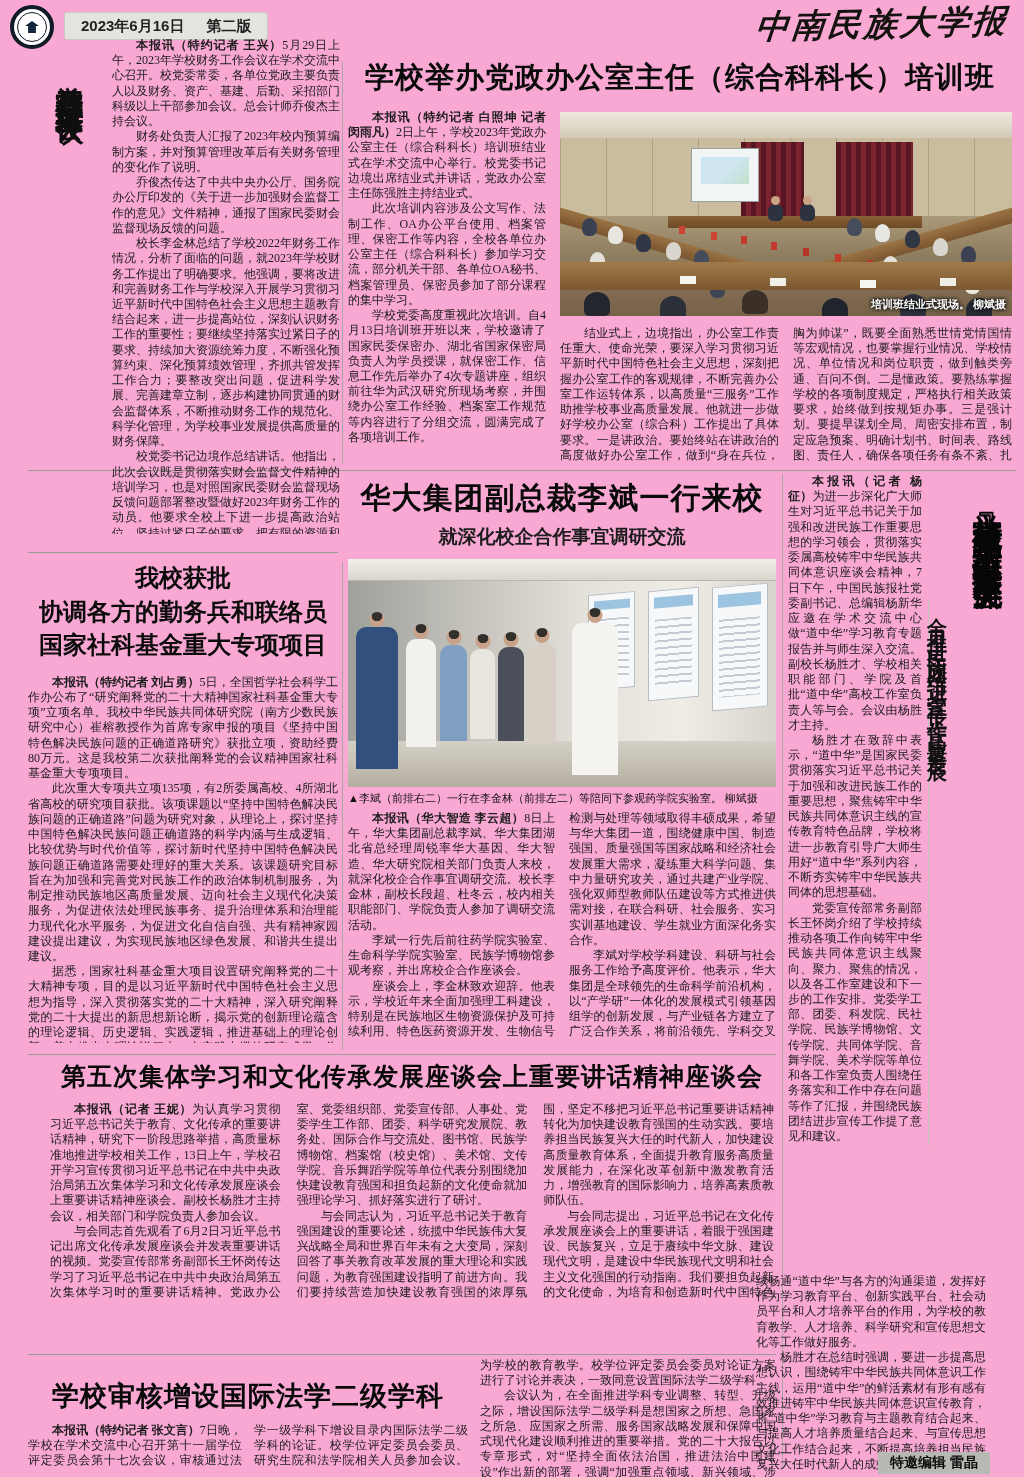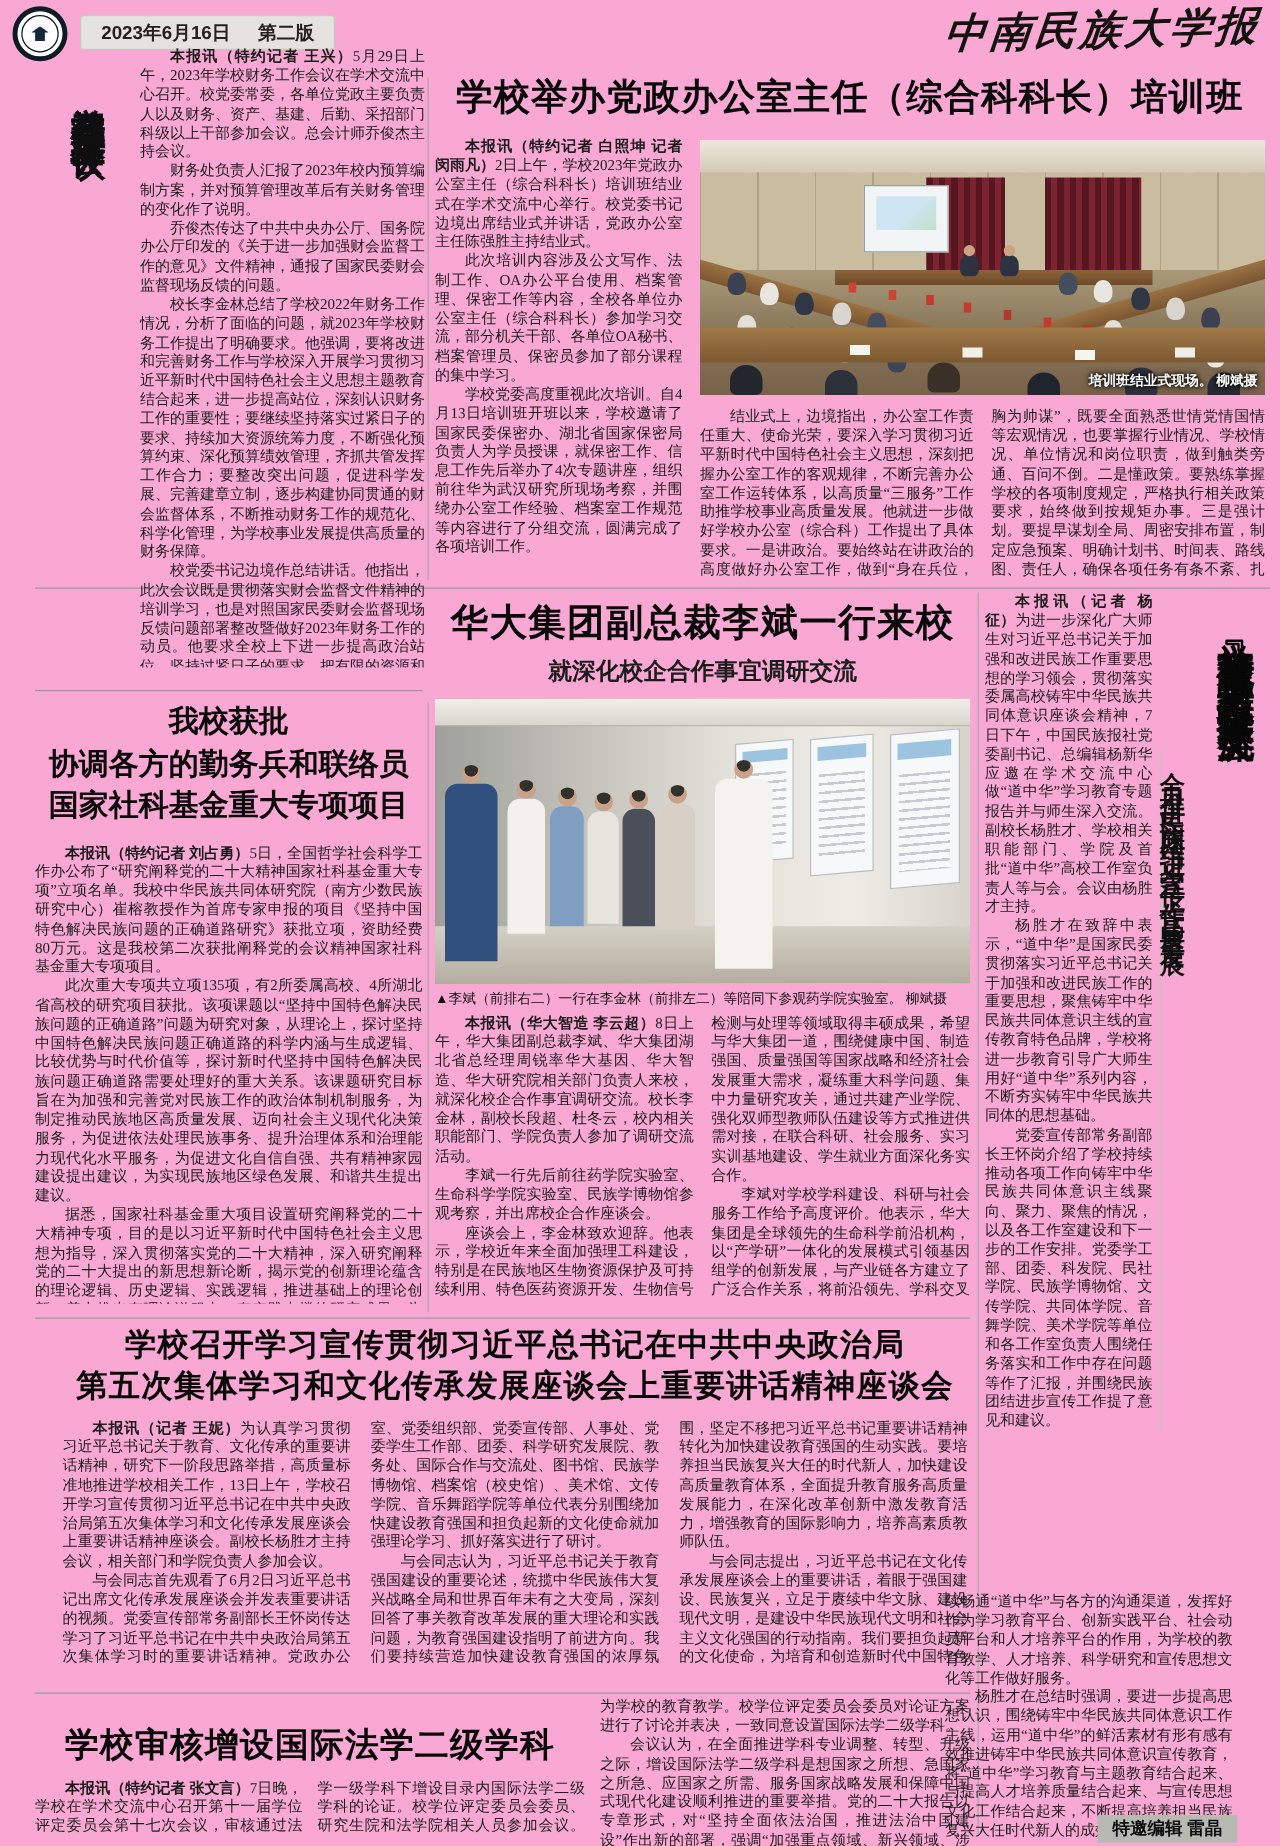--- a/index.html
+++ b/index.html
@@ -251,21 +251,20 @@
       <div class="dzh-head">学校举行『道中华』学习教育专题报告暨座谈交流会</div>
     </div>
   </div>
   <div class="dzh-bottom bt no-first-indent">
       <p class="para">续畅通“道中华”与各方的沟通渠道，发挥好作为学习教育平台、创新实践平台、社会动员平台和人才培养平台的作用，为学校的教育教学、人才培养、科学研究和宣传思想文化等工作做好服务。</p>
       <p class="para">杨胜才在总结时强调，要进一步提高思想认识，围绕铸牢中华民族共同体意识工作主线，运用“道中华”的鲜活素材有形有感有效推进铸牢中华民族共同体意识宣传教育，将“道中华”学习教育与主题教育结合起来、与提高人才培养质量结合起来、与宣传思想文化工作结合起来，不断提高培养担当民族复兴大任时代新人的成效。</p>
     </div>
 
   <div class="sem">
     <div class="sem-head">
-      <div>学校召开学习宣传贯彻习近平总书记在中共中央政治局</div>
       <div>第五次集体学习和文化传承发展座谈会上重要讲话精神座谈会</div>
     </div>
     <div class="sem-body bt">
       <p class="para"><b class="byline">本报讯（记者 王妮）</b><span>为认真学习贯彻习近平总书记关于教育、文化传承的重要讲话精神，研究下一阶段思路举措，高质量标准地推进学校相关工作，13日上午，学校召开学习宣传贯彻习近平总书记在中共中央政治局第五次集体学习和文化传承发展座谈会上重要讲话精神座谈会。副校长杨胜才主持会议，相关部门和学院负责人参加会议。</span></p>
     <p class="para">与会同志首先观看了6月2日习近平总书记出席文化传承发展座谈会并发表重要讲话的视频。党委宣传部常务副部长王怀岗传达学习了习近平总书记在中共中央政治局第五次集体学习时的重要讲话精神。党政办公室、党委组织部、党委宣传部、人事处、党委学生工作部、团委、科学研究发展院、教务处、国际合作与交流处、图书馆、民族学博物馆、档案馆（校史馆）、美术馆、文传学院、音乐舞蹈学院等单位代表分别围绕加快建设教育强国和担负起新的文化使命就加强理论学习、抓好落实进行了研讨。</p>
         <p class="para">与会同志认为，习近平总书记关于教育强国建设的重要论述，统揽中华民族伟大复兴战略全局和世界百年未有之大变局，深刻回答了事关教育改革发展的重大理论和实践问题，为教育强国建设指明了前进方向。我们要持续营造加快建设教育强国的浓厚氛围，坚定不移把习近平总书记重要讲话精神转化为加快建设教育强国的生动实践。要培养担当民族复兴大任的时代新人，加快建设高质量教育体系，全面提升教育服务高质量发展能力，在深化改革创新中激发教育活力，增强教育的国际影响力，培养高素质教师队伍。</p>
         <p class="para">与会同志提出，习近平总书记在文化传承发展座谈会上的重要讲话，着眼于强国建设、民族复兴，立足于赓续中华文脉、建设现代文明，是建设中华民族现代文明和社会主义文化强国的行动指南。我们要担负起新的文化使命，为培育和创造新时代中国特色社会主义文化贡献力量。大家结合自身工作实际，提出要将教学、科研、校园文化活动以及内部治理等制度性、标志性成果进行梳理归档，充分发挥图书馆、档案馆、校史馆、民族学博物馆、美术馆的馆藏功能，做好保管、传承、创新工作，让馆藏成为传承和弘扬中华文化的育人载体。</p>
       </div>
   </div>
 

